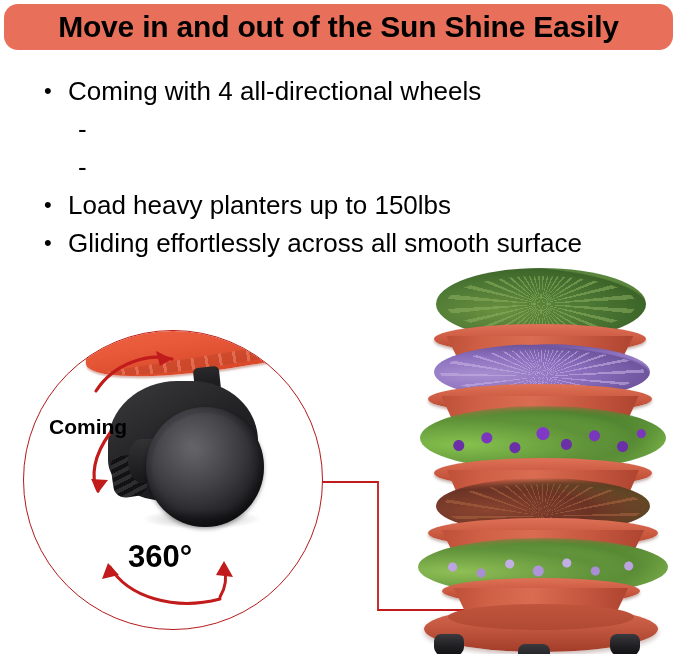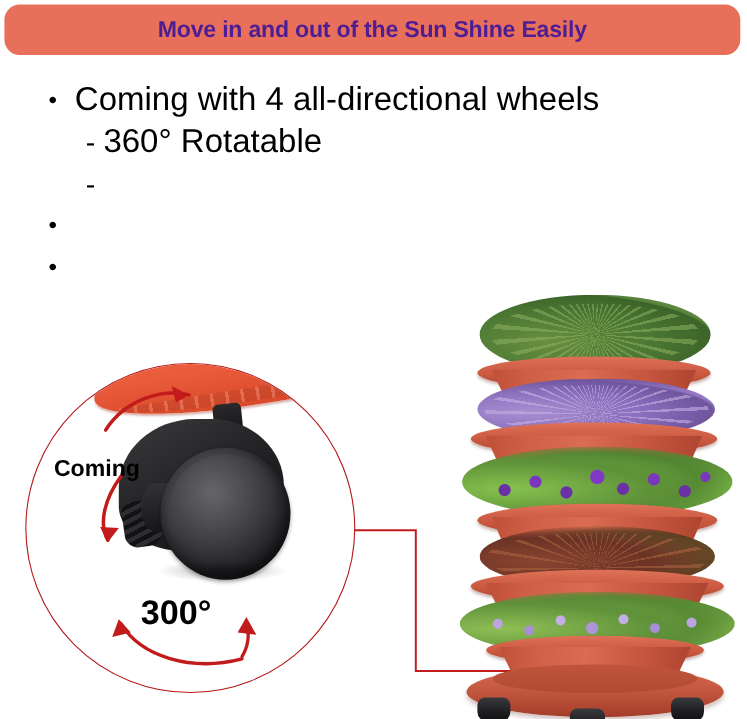--- a/index.html
+++ b/index.html
@@ -24,24 +24,24 @@
     width: 669px;
     height: 46px;
     border-radius: 14px;
     background: #E8705A;
     display: flex;
     align-items: center;
     justify-content: center;
     box-sizing: border-box;
   }
   .banner-title {
-    color: #4c1d95;
+    color: #000000;
     font-family: "Liberation Sans", sans-serif;
     font-weight: bold;
-    font-size: 21px;
+    font-size: 30px;
     letter-spacing: -0.2px;
     white-space: nowrap;
     line-height: 1;
   }
 
   
   .bullets {
     position: absolute;
     left: 44px;
     top: 72px;
@@ -64,21 +64,21 @@
     font-size: 22px;
     line-height: 38px;
     text-align: left;
   }
   .bullet-row.sub .bullet-mark {
     font-size: 26px;
     width: 16px;
     flex: 0 0 16px;
   }
   .bullet-text {
-    font-size: 30px;
+    font-size: 26px;
     line-height: 38px;
   }
 
   
   .callout {
     position: absolute;
     left: 23px;
     top: 330px;
     width: 300px;
     height: 300px;
@@ -286,33 +286,34 @@
 
 <div class="bullets">
 
   <div class="bullet-row">
     <span class="bullet-mark">•</span>
     <span class="bullet-text">Coming with 4 all-directional wheels</span>
   </div>
 
   <div class="bullet-row sub">
     <span class="bullet-mark">-</span>
-    <span class="bullet-text">360° Rotatable</span>
   </div>
 
   <div class="bullet-row sub">
     <span class="bullet-mark">-</span>
   </div>
 
   <div class="bullet-row">
     <span class="bullet-mark">•</span>
+    <span class="bullet-text">Load heavy planters up to 150lbs</span>
   </div>
 
   <div class="bullet-row">
     <span class="bullet-mark">•</span>
+    <span class="bullet-text">Gliding effortlessly across all smooth surface</span>
   </div>
 
 </div>
 
 <div class="callout">
   <div class="callout-ring">
 
     <div class="planter-lip"></div>
 
     <div class="caster">
@@ -332,21 +333,21 @@
       <path d="M 86 102 C 70 124, 66 146, 74 160" fill="none" stroke="#C21B1B" stroke-width="3.2" stroke-linecap="round"></path>
       <path d="M 74 162 L 84 149 L 67 148 Z" fill="#C21B1B"></path>
 
       <path d="M 86 236 C 104 266, 150 280, 196 268" fill="none" stroke="#C21B1B" stroke-width="3.0" stroke-linecap="round"></path>
       <path d="M 84 232 L 95 244 L 78 248 Z" fill="#C21B1B"></path>
       <path d="M 200 230 L 209 246 L 192 244 Z" fill="#C21B1B"></path>
       <path d="M 200 234 C 203 245, 202 256, 196 266" fill="none" stroke="#C21B1B" stroke-width="3.0" stroke-linecap="round"></path>
     </svg>
 
     <div class="label-locked">Coming</div>
-    <div class="label-360">300°</div>
+    <div class="label-360">360°</div>
 
   </div>
 </div>
 
 <svg class="connector-svg" viewBox="0 0 220 180">
   <path d="M 22 42 L 78 42 L 78 170 L 178 170" fill="none" stroke="#C21B1B" stroke-width="1.8"></path>
 </svg>
 <div class="red-dot" style="left:471px; top:603px;"></div>
 
 <div class="product">

